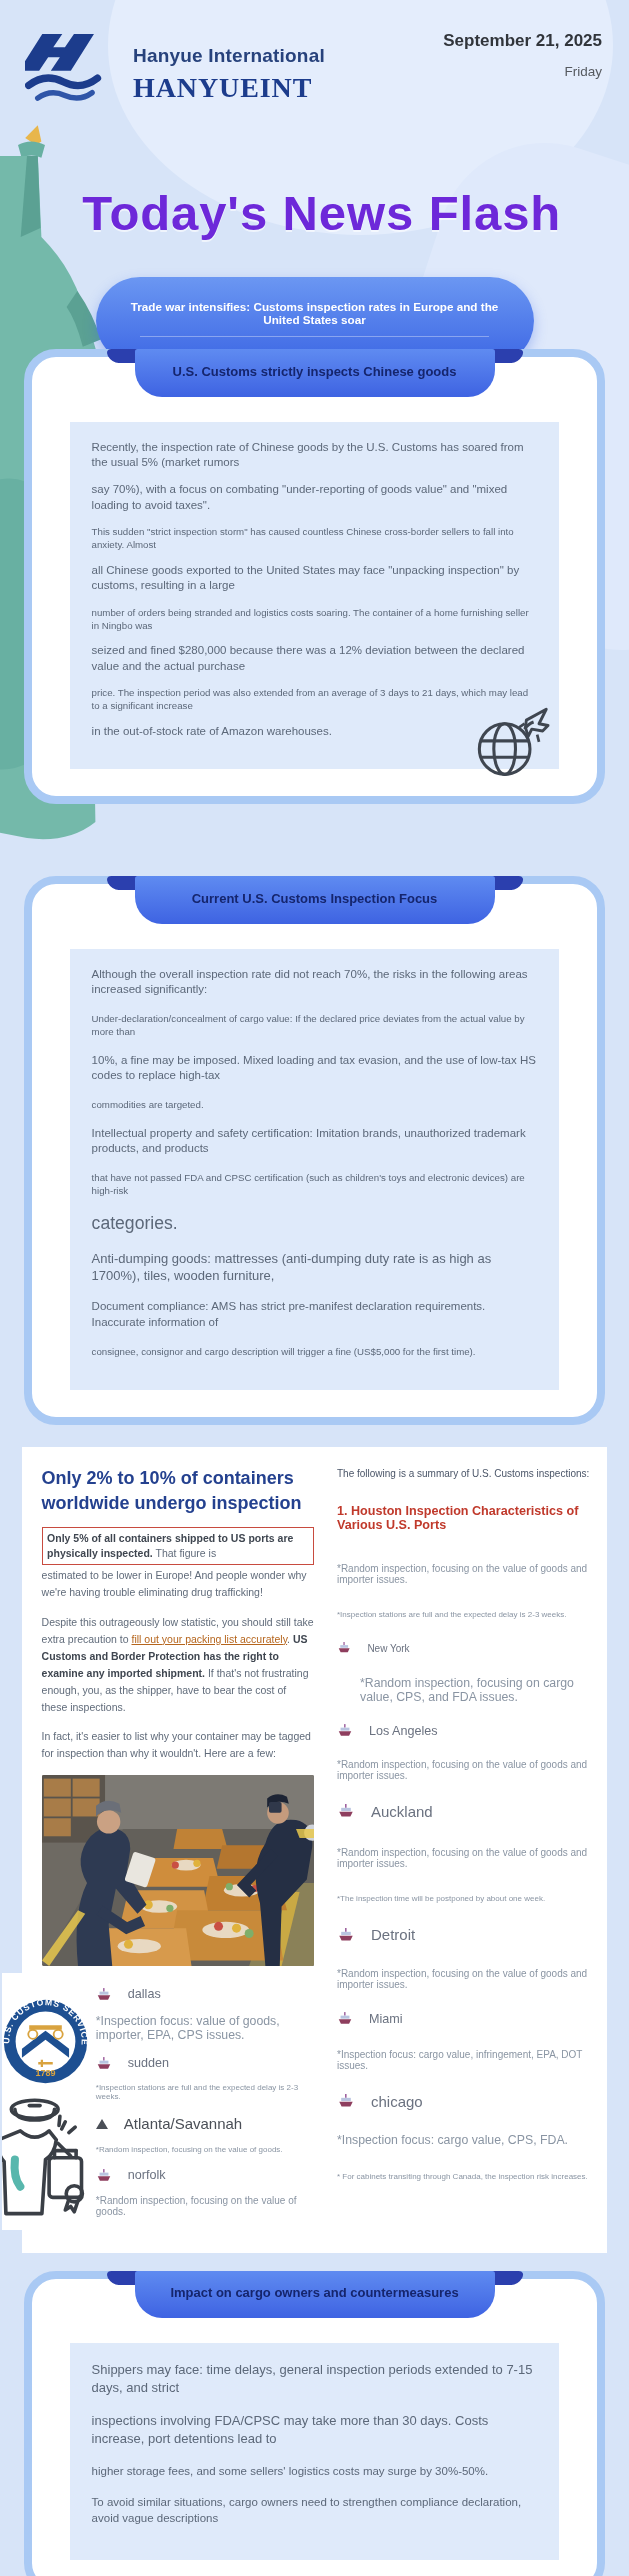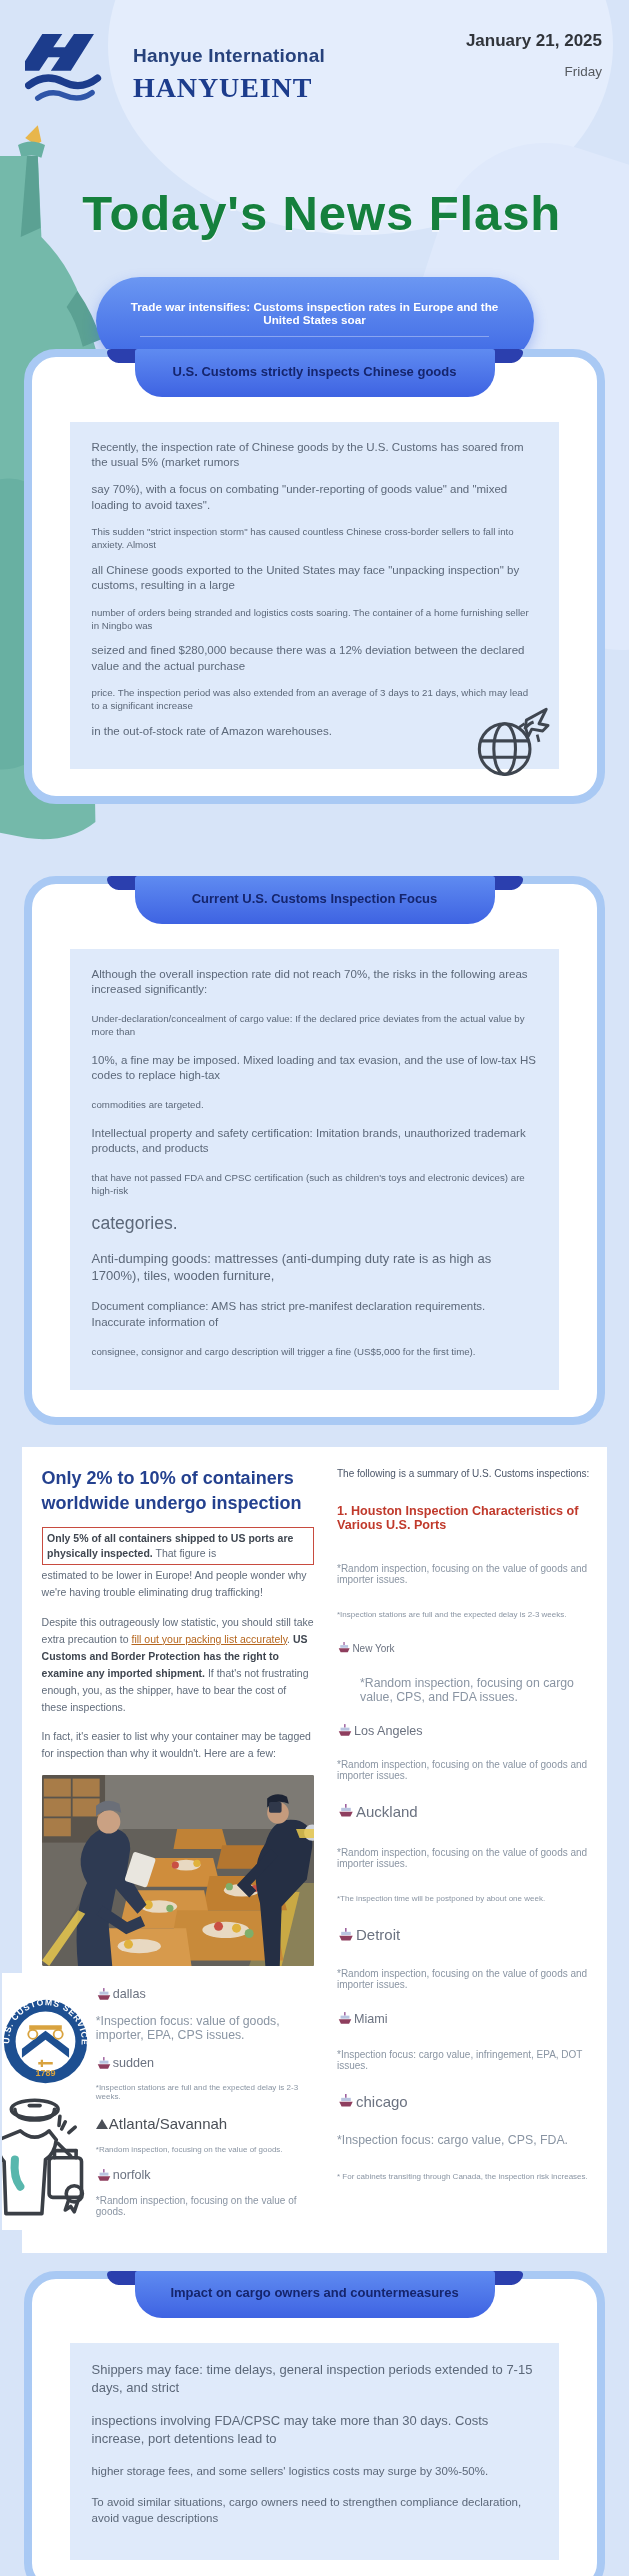--- a/index.html
+++ b/index.html
@@ -18,21 +18,21 @@
   .company-name{font-size:19px;font-weight:600;color:#27427c;letter-spacing:0.2px;}
   .company-abbr{font-size:28px;font-weight:bold;color:#1c3c8c;letter-spacing:0.9px;margin-top:5.4px;font-family:Liberation Serif, serif;}
   .date-block{position:absolute;right:27px;top:31px;text-align:right;}
   .date-line{font-size:17px;color:#31353b;font-weight:600;}
   .weekday-line{font-size:13.5px;color:#55595f;margin-top:12.6px;}
 
   
   .statue{position:absolute;left:-9px;top:105px;z-index:1;}
 
   
-  .hero-title{position:relative;text-align:center;font-size:49px;font-weight:bold;color:#15803d;margin:25px 0 0 14.4px;letter-spacing:0.9px;text-shadow:0 1.8px 0 rgba(255,255,255,.6);}
+  .hero-title{position:relative;text-align:center;font-size:49px;font-weight:bold;color:#6d28d9;margin:25px 0 0 14.4px;letter-spacing:0.9px;text-shadow:0 1.8px 0 rgba(255,255,255,.6);}
   .banner{position:relative;width:406px;margin:36px auto 0;background:linear-gradient(180deg,#6b97f2,#3c66e4);border-radius:45px;padding:22.5px 16px 28px;box-shadow:0 5.4px 12.6px rgba(60,102,228,.35);}
   .banner-text{color:#fff;font-size:11.7px;font-weight:bold;text-align:center;}
   .banner::after{content:"";display:block;margin:10.8px auto 0;width:86%;height:0.9px;background:rgba(255,255,255,.35);}
 
   
   .card{position:relative;margin:0 24px;background:#fff;border:8px solid #a9c9f4;border-radius:32px;z-index:2;}
   .card1{margin-top:-16px;}
   .card2{margin-top:72px;}
   .card3{margin-top:18px;}
   .ribbon{position:relative;width:fit-content;min-width:298px;margin:-8px auto 0;background:linear-gradient(180deg,#5f8bf1,#3e63e2);color:#15256d;font-weight:bold;font-size:13px;text-align:center;padding:14.4px 31px 18px;border-radius:2.7px 2.7px 27px 27px;}
@@ -56,21 +56,21 @@
   .mid-heading{font-size:18px;font-weight:bold;color:#24418f;line-height:1.4;margin:3.6px 0 10.8px;}
   .redbox{border:1.4px solid #c84b3f;padding:2.7px 4.5px;font-size:10.5px;color:#606b7a;line-height:1.45;margin-bottom:1.8px;}
   .redbox b{color:#3f4650;}
   .mid p{font-size:10.5px;color:#606b7a;line-height:1.62;margin:0 0 12.6px;}
   .mid p b{color:#3f4650;}
   a.plink{color:#b5651d;text-decoration:underline;}
   .photo{width:272px;height:191px;border-radius:1.8px;overflow:hidden;display:block;}
   .port-row{display:flex;margin-top:7.2px;}
   .aside{flex:0 0 87px;margin-left:-40px;background:#fff;padding-top:25px;}
   .left-ports{flex:1;padding-left:7.2px;}
-  .port{display:flex;align-items:center;gap:1px;color:#6b7280;margin:14.4px 0 5.4px;}
+  .port{display:flex;align-items:center;gap:16px;color:#6b7280;margin:14.4px 0 5.4px;}
   .port-name-s{font-size:10px;}
   .port-name-m{font-size:12.6px;}
   .port-name-l{font-size:15px;}
   .note{color:#8a95a3;margin:12.6px 0;}
   .note-s{font-size:8px;}
   .note-m{font-size:10px;}
   .note-l{font-size:12.3px;}
   .mid-intro{font-size:10px;color:#4a5568;margin:1.8px 0 0;}
   .mid-red-heading{font-size:12.6px;font-weight:bold;color:#c0392b;margin:25px 0 31px;}
   .tri{width:0;height:0;border-left:6.3px solid transparent;border-right:6.3px solid transparent;border-bottom:10.8px solid #4a4f57;display:inline-block;}
@@ -103,21 +103,21 @@
           </g>
           <path d="M4 70 q18 -14 38 -4 q20 10 38 -4" stroke="#1c3c8c" stroke-width="8" fill="none" stroke-linecap="round"></path>
           <path d="M14 84 q14 -10 30 -3 q16 7 30 -3" stroke="#2f55a8" stroke-width="6" fill="none" stroke-linecap="round"></path>
         </svg>
         <div class="logo-text">
           <div class="company-name">Hanyue International</div>
           <div class="company-abbr">HANYUEINT</div>
         </div>
       </div>
       <div class="date-block">
-        <div class="date-line">January 21, 2025</div>
+        <div class="date-line">September 21, 2025</div>
         <div class="weekday-line">Friday</div>
       </div>
     </div>
 
     <div class="hero-title">Today's News Flash</div>
     <div class="banner">
       <div class="banner-text">Trade war intensifies: Customs inspection rates in Europe and the United States soar</div>
     </div>
 
     <div class="card card1">

